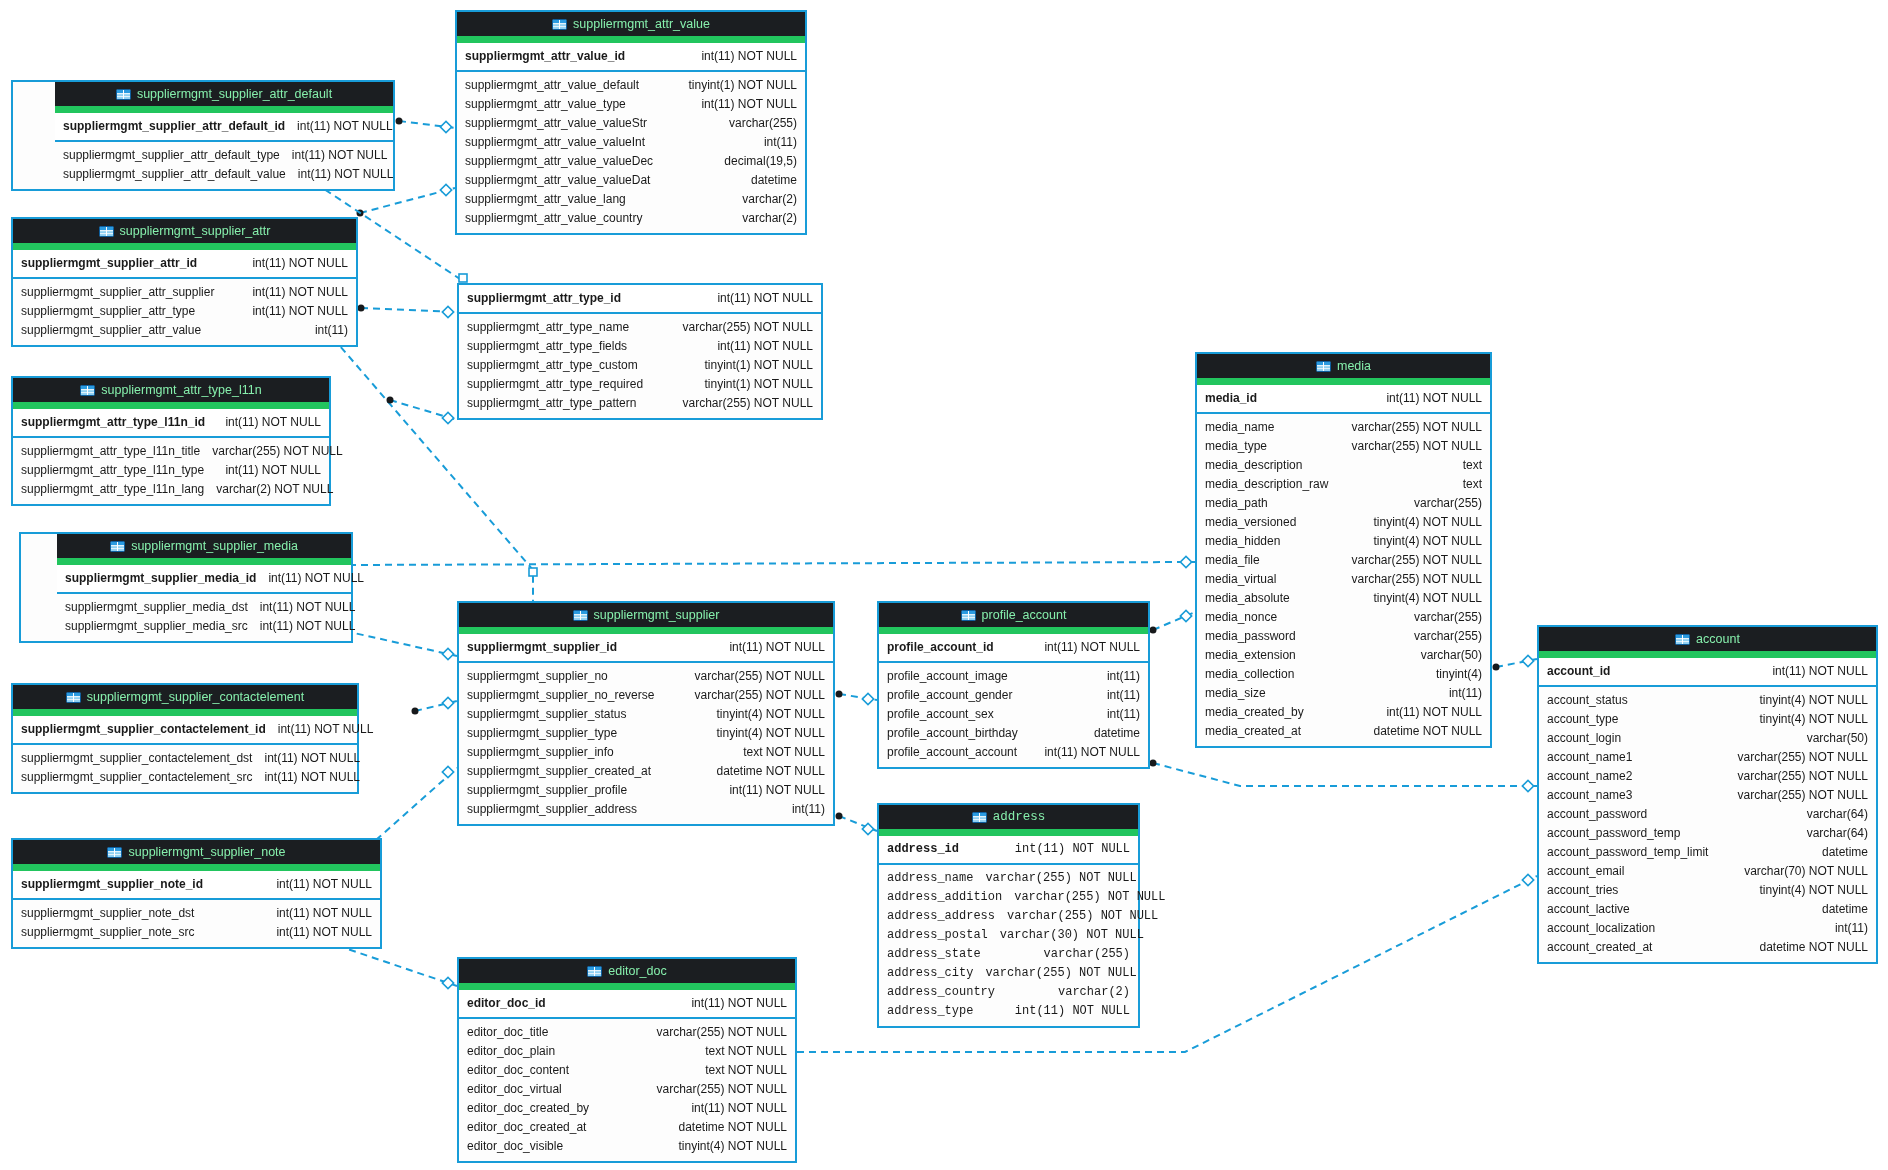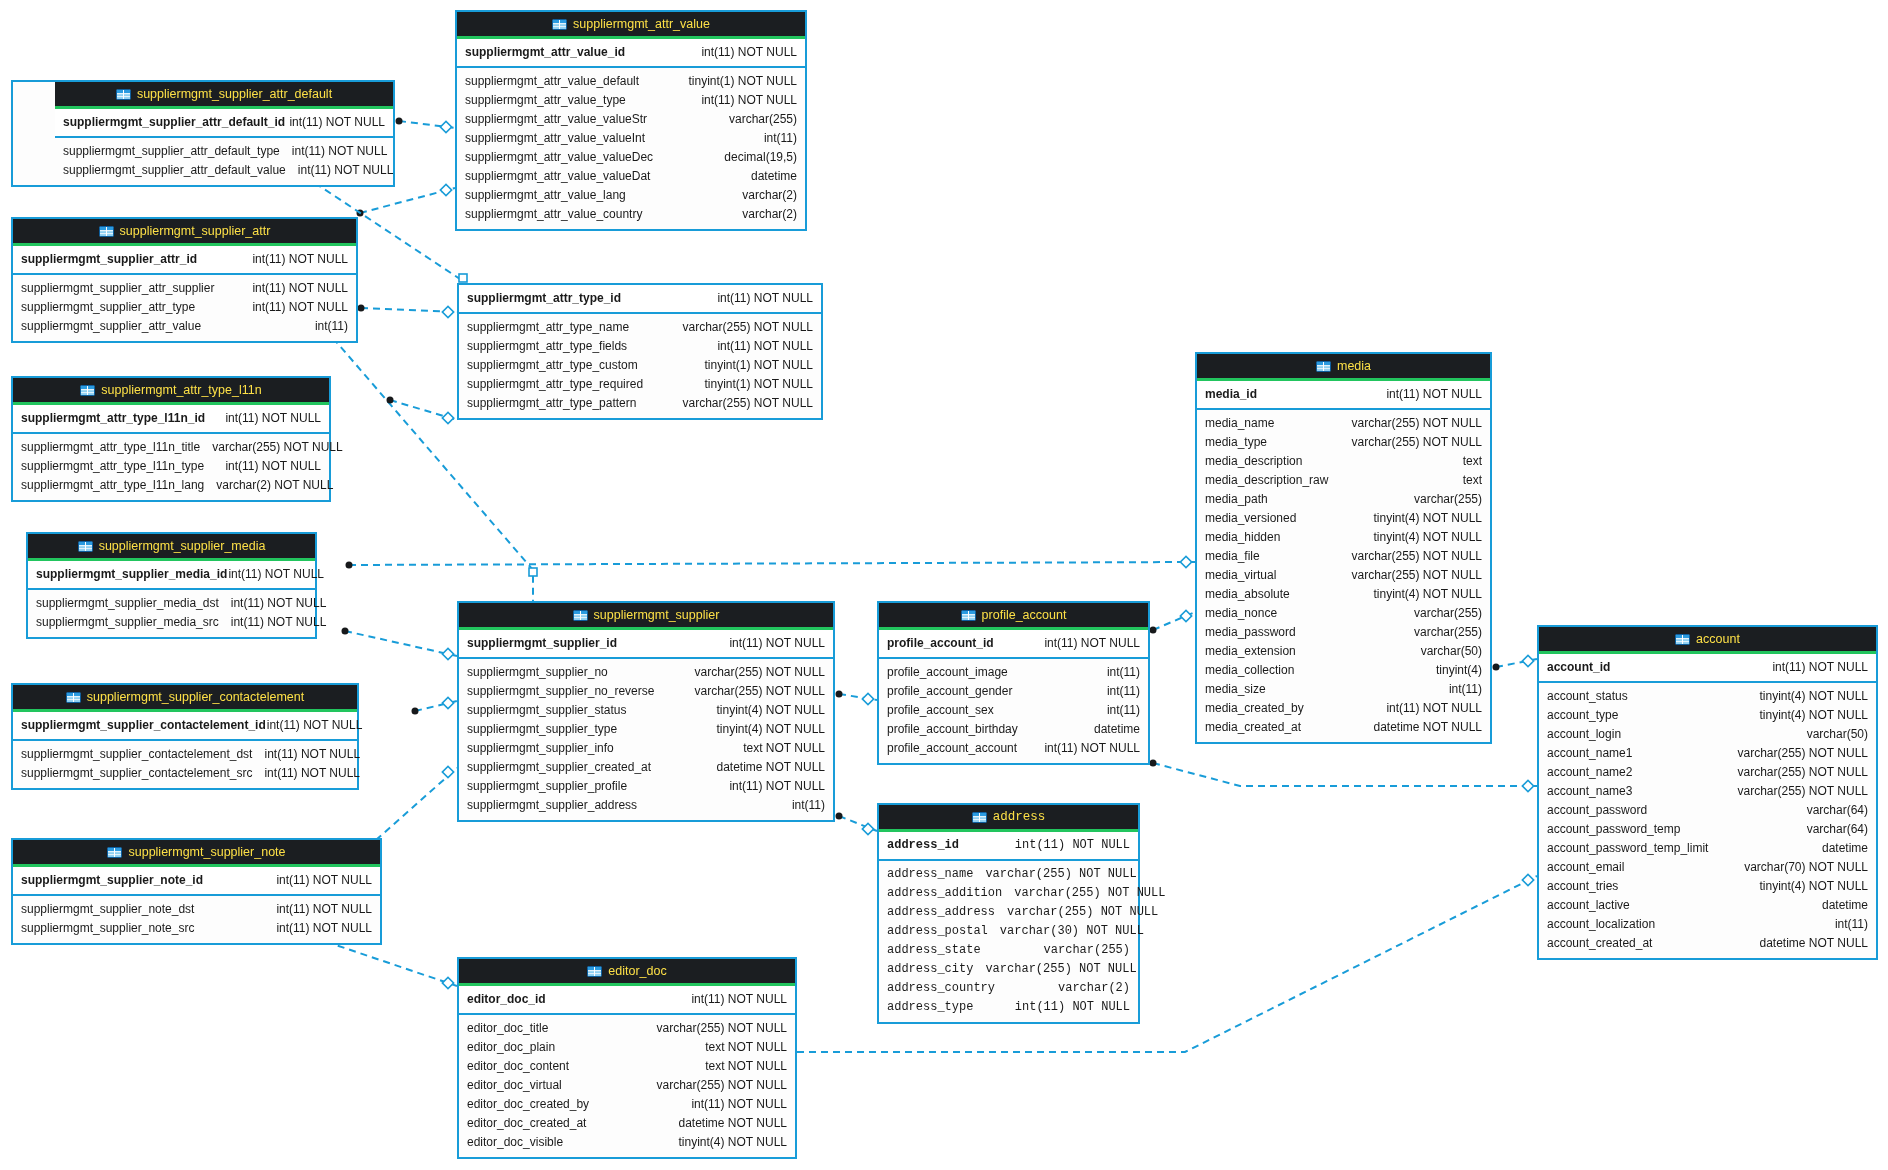--- a/index.html
+++ b/index.html
@@ -4,25 +4,25 @@
 <style>
   html,body{margin:0;padding:0;background:#ffffff;}
   #canvas{position:relative;width:1888px;height:1170px;background:#ffffff;overflow:hidden;
           font-family:"Liberation Sans",sans-serif;}
   #rel-layer{position:absolute;left:0;top:0;z-index:1;}
   .rel-line{fill:none;stroke:#189cd8;stroke-width:2;stroke-dasharray:7 5;}
   .rel-dot{fill:#17191b;}
   .rel-diamond,.rel-square{fill:#ffffff;stroke:#189cd8;stroke-width:1.6;}
   .etable{position:absolute;z-index:2;background:#fdfdfd;border:2px solid #189cd8;
           font-size:12px;color:#1a1a1a;box-sizing:border-box;}
-  .ttl{background:#1b1e21;color:#fde047;height:24px;display:flex;align-items:center;
-       justify-content:center;gap:6px;font-size:12.5px;border-bottom:3px solid #22c55e;
+  .ttl{background:#1b1e21;color:#86efac;height:24px;display:flex;align-items:center;
+       justify-content:center;gap:6px;font-size:12.5px;border-bottom:7px solid #22c55e;
        white-space:nowrap;}
   .ttl .ticon{display:inline-flex;flex:0 0 auto;}
-  .pk{display:flex;justify-content:space-between;align-items:center;gap:1px;
+  .pk{display:flex;justify-content:space-between;align-items:center;gap:12px;
       padding:6px 8px 7px 8px;border-bottom:2px solid #189cd8;background:#ffffff;}
   .pk .cname{font-weight:bold;}
   .tbody{padding:4px 0 5px 0;}
   .row{display:flex;justify-content:space-between;gap:12px;padding:0 8px;line-height:19px;}
   .cname{white-space:nowrap;}
   .ctype{white-space:nowrap;text-align:right;}
 </style>
 </head>
 <body>
 
@@ -166,21 +166,21 @@
           <div class="row">
             <span class="cname">suppliermgmt_attr_type_l11n_type</span>
             <span class="ctype">int(11) NOT NULL</span>
           </div>
           <div class="row">
             <span class="cname">suppliermgmt_attr_type_l11n_lang</span>
             <span class="ctype">varchar(2) NOT NULL</span>
           </div>
         </div>
   </div>
-      <div class="etable" style="left: 26px; top: 532px; width: 291px;">
+      <div class="etable" style="left: 19px; top: 532px; width: 334px; padding-left: 36px;">
     <div class="ttl">
       <span class="ticon">
         <svg width="15" height="11" viewBox="0 0 15 11">
           <rect x="0.5" y="0.5" width="14" height="10" rx="1" fill="#8ed0f2" stroke="#0d5e9e"></rect>
           <rect x="1" y="1" width="13" height="3.4" fill="#2b9be0"></rect>
           <line x1="7.5" y1="1" x2="7.5" y2="10" stroke="#ffffff" stroke-width="1"></line>
           <line x1="1" y1="4.7" x2="14" y2="4.7" stroke="#ffffff" stroke-width="1"></line>
           <line x1="1" y1="7.6" x2="14" y2="7.6" stroke="#ffffff" stroke-width="0.8"></line>
         </svg>
       </span>

